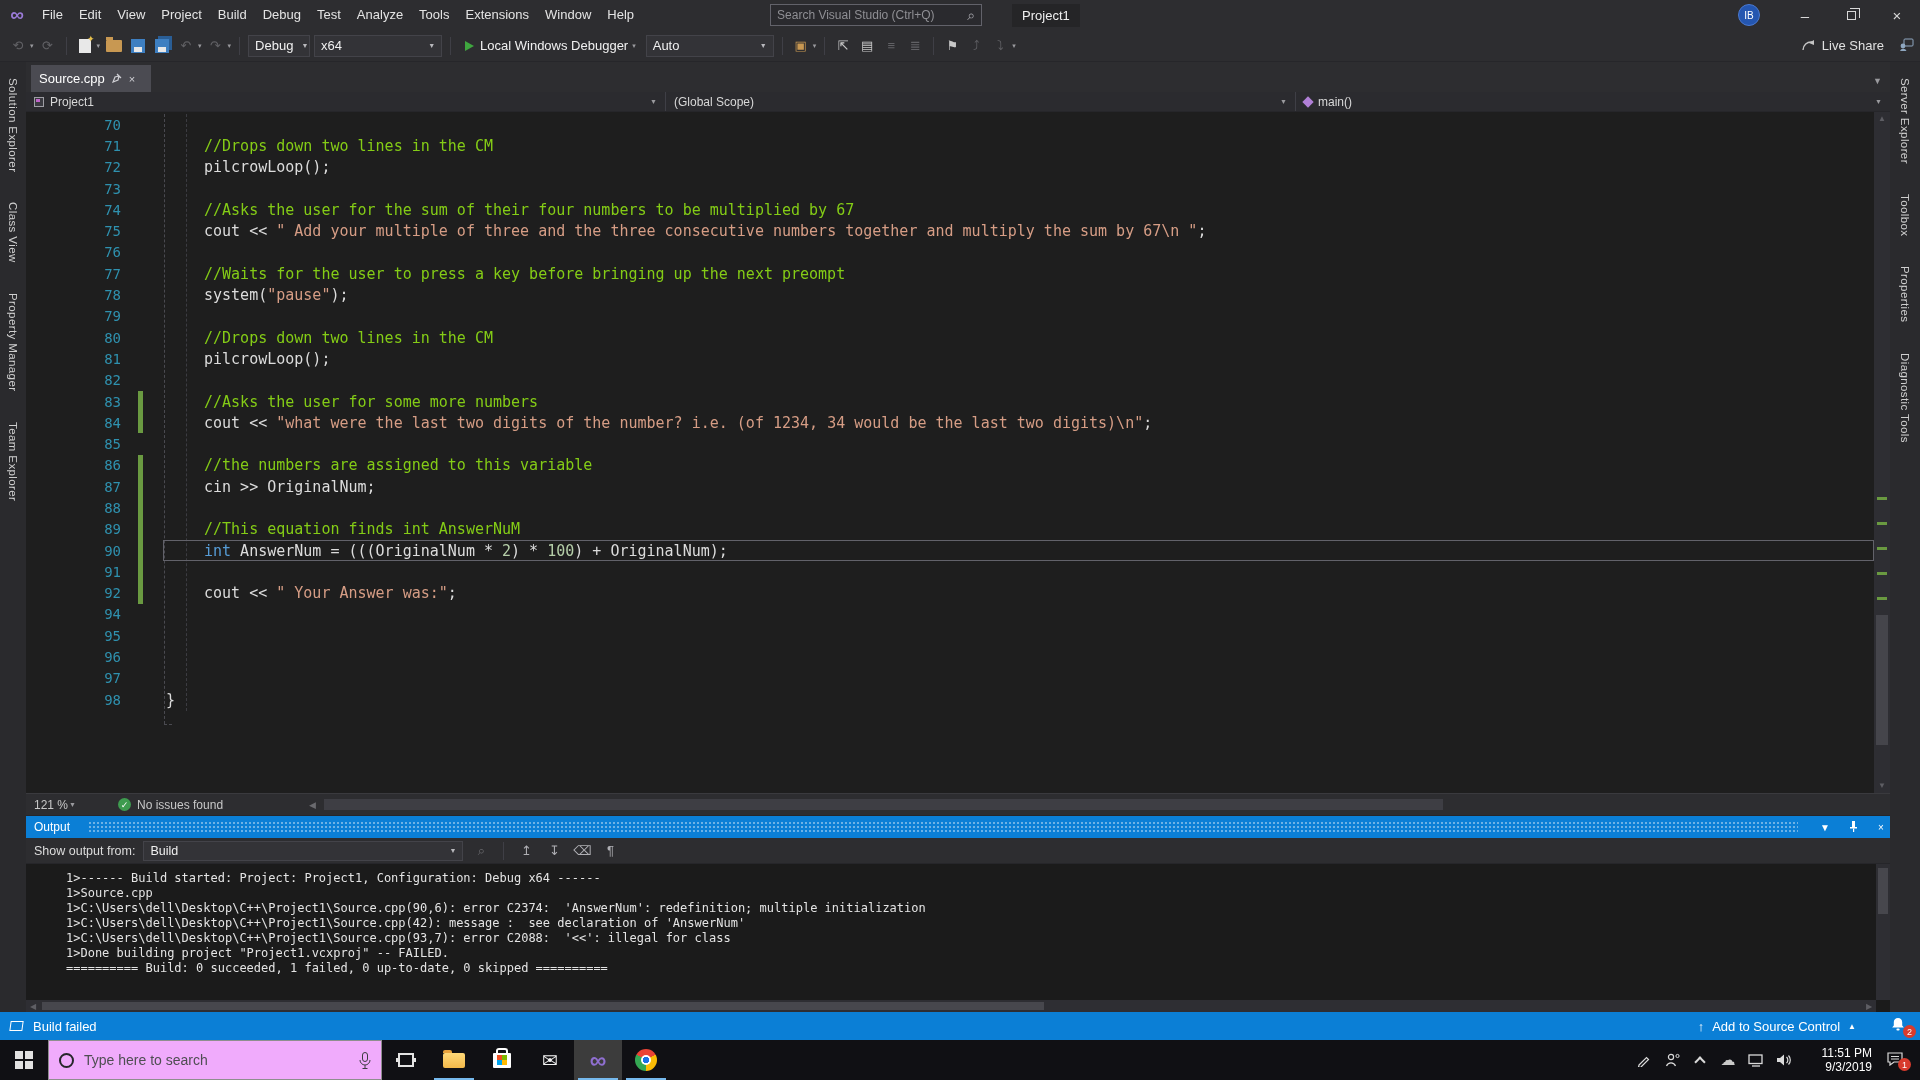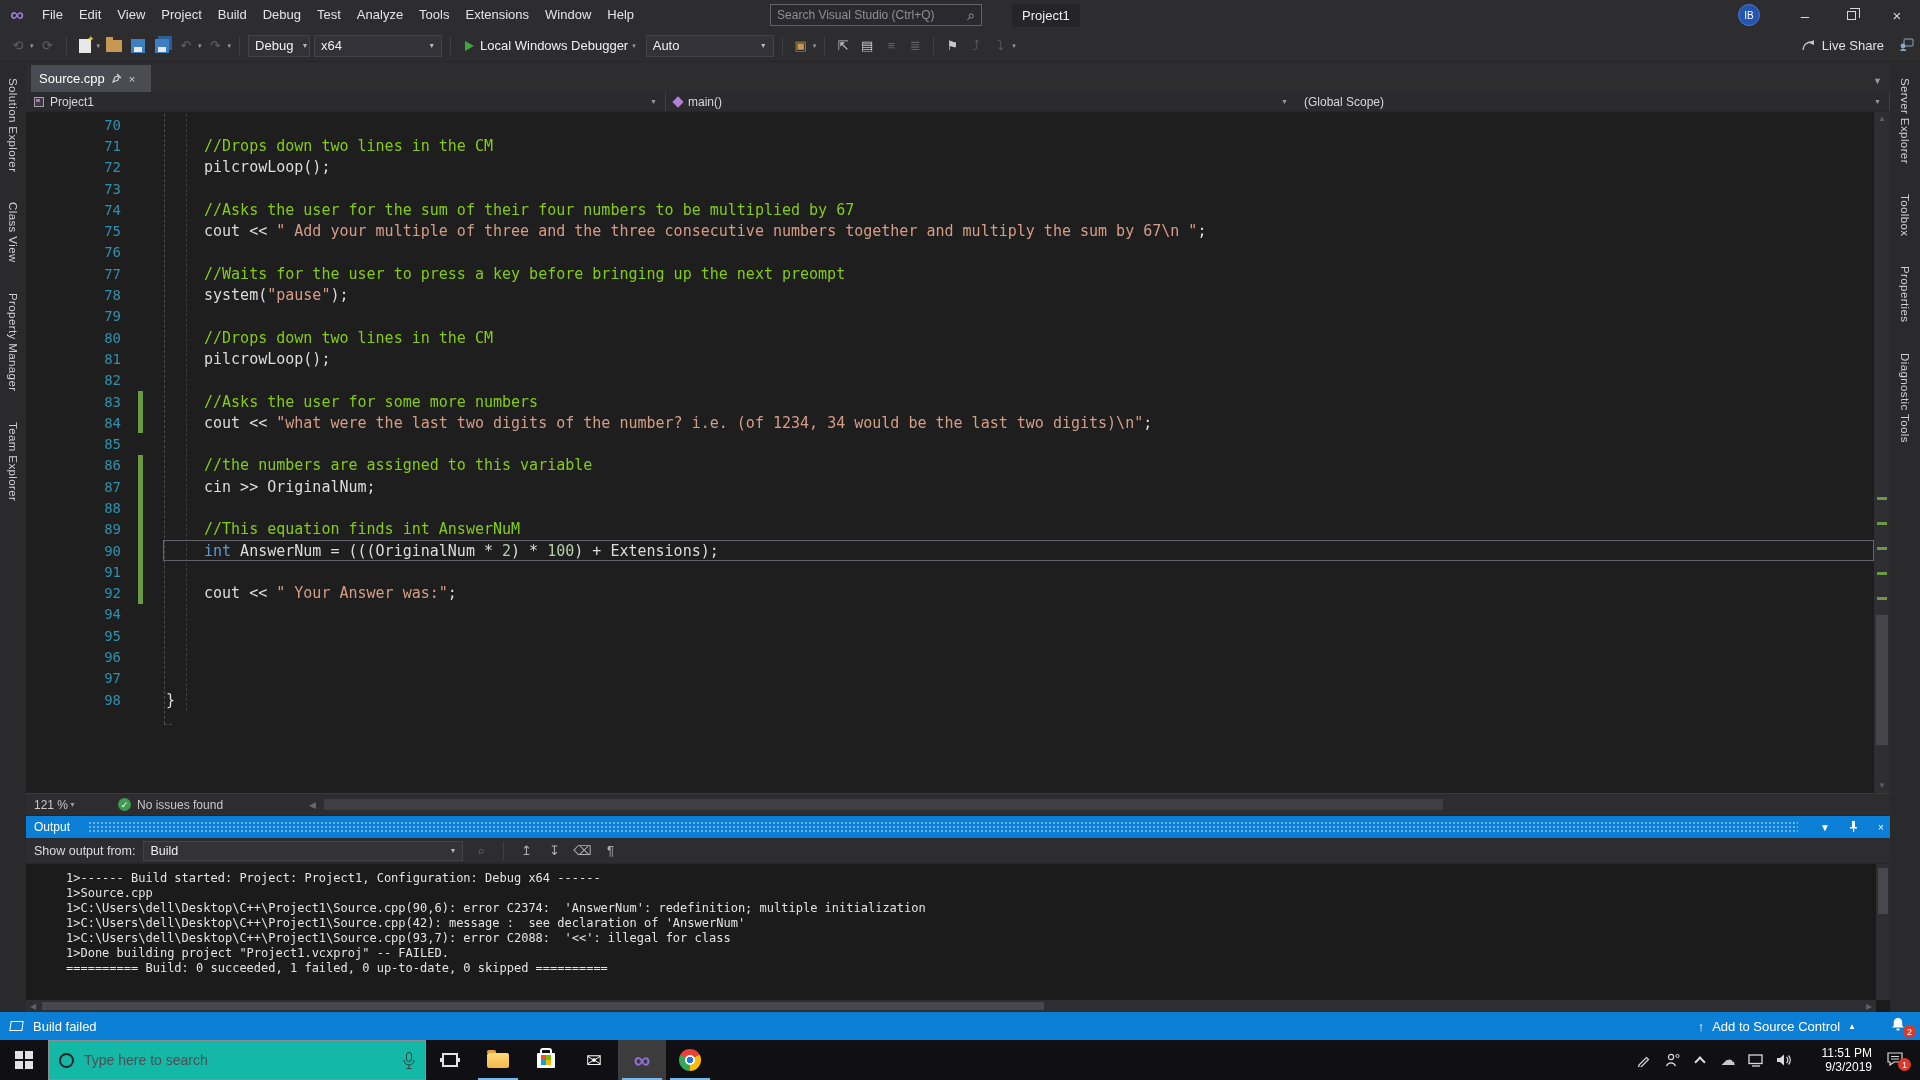--- a/index.html
+++ b/index.html
@@ -136,21 +136,21 @@
   .badge{position:absolute;right:-6px;bottom:-3px;background:#D83B2D;color:#fff;border-radius:50%;
     width:13px;height:13px;font-size:9px;display:flex;align-items:center;justify-content:center;}
 
   
   .taskbar{position:absolute;left:0;right:0;bottom:0;height:40px;background:#101014;display:flex;align-items:stretch;}
   .tcell{width:48px;display:flex;align-items:center;justify-content:center;position:relative;}
   .tcell.active{background:#3C3C3C;}
   .openline{position:absolute;bottom:0;left:4px;right:4px;height:2px;background:#76B9ED;}
   .startgrid{display:grid;grid-template-columns:8px 8px;grid-template-rows:8px 8px;gap:2px;}
   .startgrid span{background:#E2E2E2;}
-  .tsearch{width:378px;background:#14b8a6;border:1px solid #8E8E8E;display:flex;align-items:center;
+  .tsearch{width:334px;background:#f0abfc;border:1px solid #8E8E8E;display:flex;align-items:center;
     padding:0 10px;gap:10px;color:#4E4E52;font-size:14px;}
   .cring{width:15px;height:15px;border:2px solid #26262A;border-radius:50%;}
   .tsearch .ph{flex:1;}
   .ic-taskview{width:16px;height:14px;border:2px solid #E4E4E4;
     box-shadow:-7px 0 0 -5px #E4E4E4,7px 0 0 -5px #E4E4E4;}
   .ic-folder{width:22px;height:15px;background:linear-gradient(#FFD978,#F3B94A);border-radius:2px;position:relative;}
   .ic-folder::before{content:"";position:absolute;top:-3px;left:0;width:9px;height:3px;background:#E8A33D;border-radius:2px 2px 0 0;}
   .ic-store{width:18px;height:15px;background:#fff;border-radius:1px;position:relative;display:flex;
     align-items:center;justify-content:center;}
   .ic-store::before{content:"";position:absolute;top:-5px;width:8px;height:5px;border:2px solid #fff;border-bottom:none;border-radius:3px 3px 0 0;}
@@ -293,27 +293,27 @@
       </div>
       <span class="tab-ovf">▼</span>
     </div>
 
     <div class="crumbs">
       <div class="crumb">
         <span class="ic-proj"></span>
         <span>Project1</span>
         <span class="carr">▼</span>
       </div>
+      <div class="crumb">
+        <span>(Global Scope)</span>
+        <span class="carr">▼</span>
+      </div>
       <div class="crumb" style="border-right:none">
         <span class="ic-method"></span>
         <span>main()</span>
-        <span class="carr">▼</span>
-      </div>
-      <div class="crumb">
-        <span>(Global Scope)</span>
         <span class="carr">▼</span>
       </div>
     </div>
 
     <div class="editor">
       <div class="guide1"></div>
       <div class="guide1t"></div>
       <div class="guide2"></div>
       <div class="lines">
           <div class="row">
@@ -398,21 +398,21 @@
             <span class="code"><span class="ind"></span></span>
           </div>
           <div class="row">
             <span class="ln">89</span>
             <span class="chgbar"></span>
             <span class="code"><span class="ind"></span><span class="sg cm">//This equation finds int AnswerNuM</span></span>
           </div>
           <div class="row cur">
             <span class="ln">90</span>
             <span class="chgbar"></span>
-            <span class="code"><span class="ind"></span><span class="sg kw">int</span><span class="sg pl"> AnswerNum = (((OriginalNum * </span><span class="sg nm">2</span><span class="sg pl">) * </span><span class="sg nm">100</span><span class="sg pl">) + Extensions);</span></span>
+            <span class="code"><span class="ind"></span><span class="sg kw">int</span><span class="sg pl"> AnswerNum = (((OriginalNum * </span><span class="sg nm">2</span><span class="sg pl">) * </span><span class="sg nm">100</span><span class="sg pl">) + OriginalNum);</span></span>
           </div>
           <div class="row">
             <span class="ln">91</span>
             <span class="chgbar"></span>
             <span class="code"><span class="ind"></span></span>
           </div>
           <div class="row">
             <span class="ln">92</span>
             <span class="chgbar"></span>
             <span class="code"><span class="ind"></span><span class="sg pl">cout &lt;&lt; </span><span class="sg st">" Your Answer was:"</span><span class="sg pl">;</span></span>

